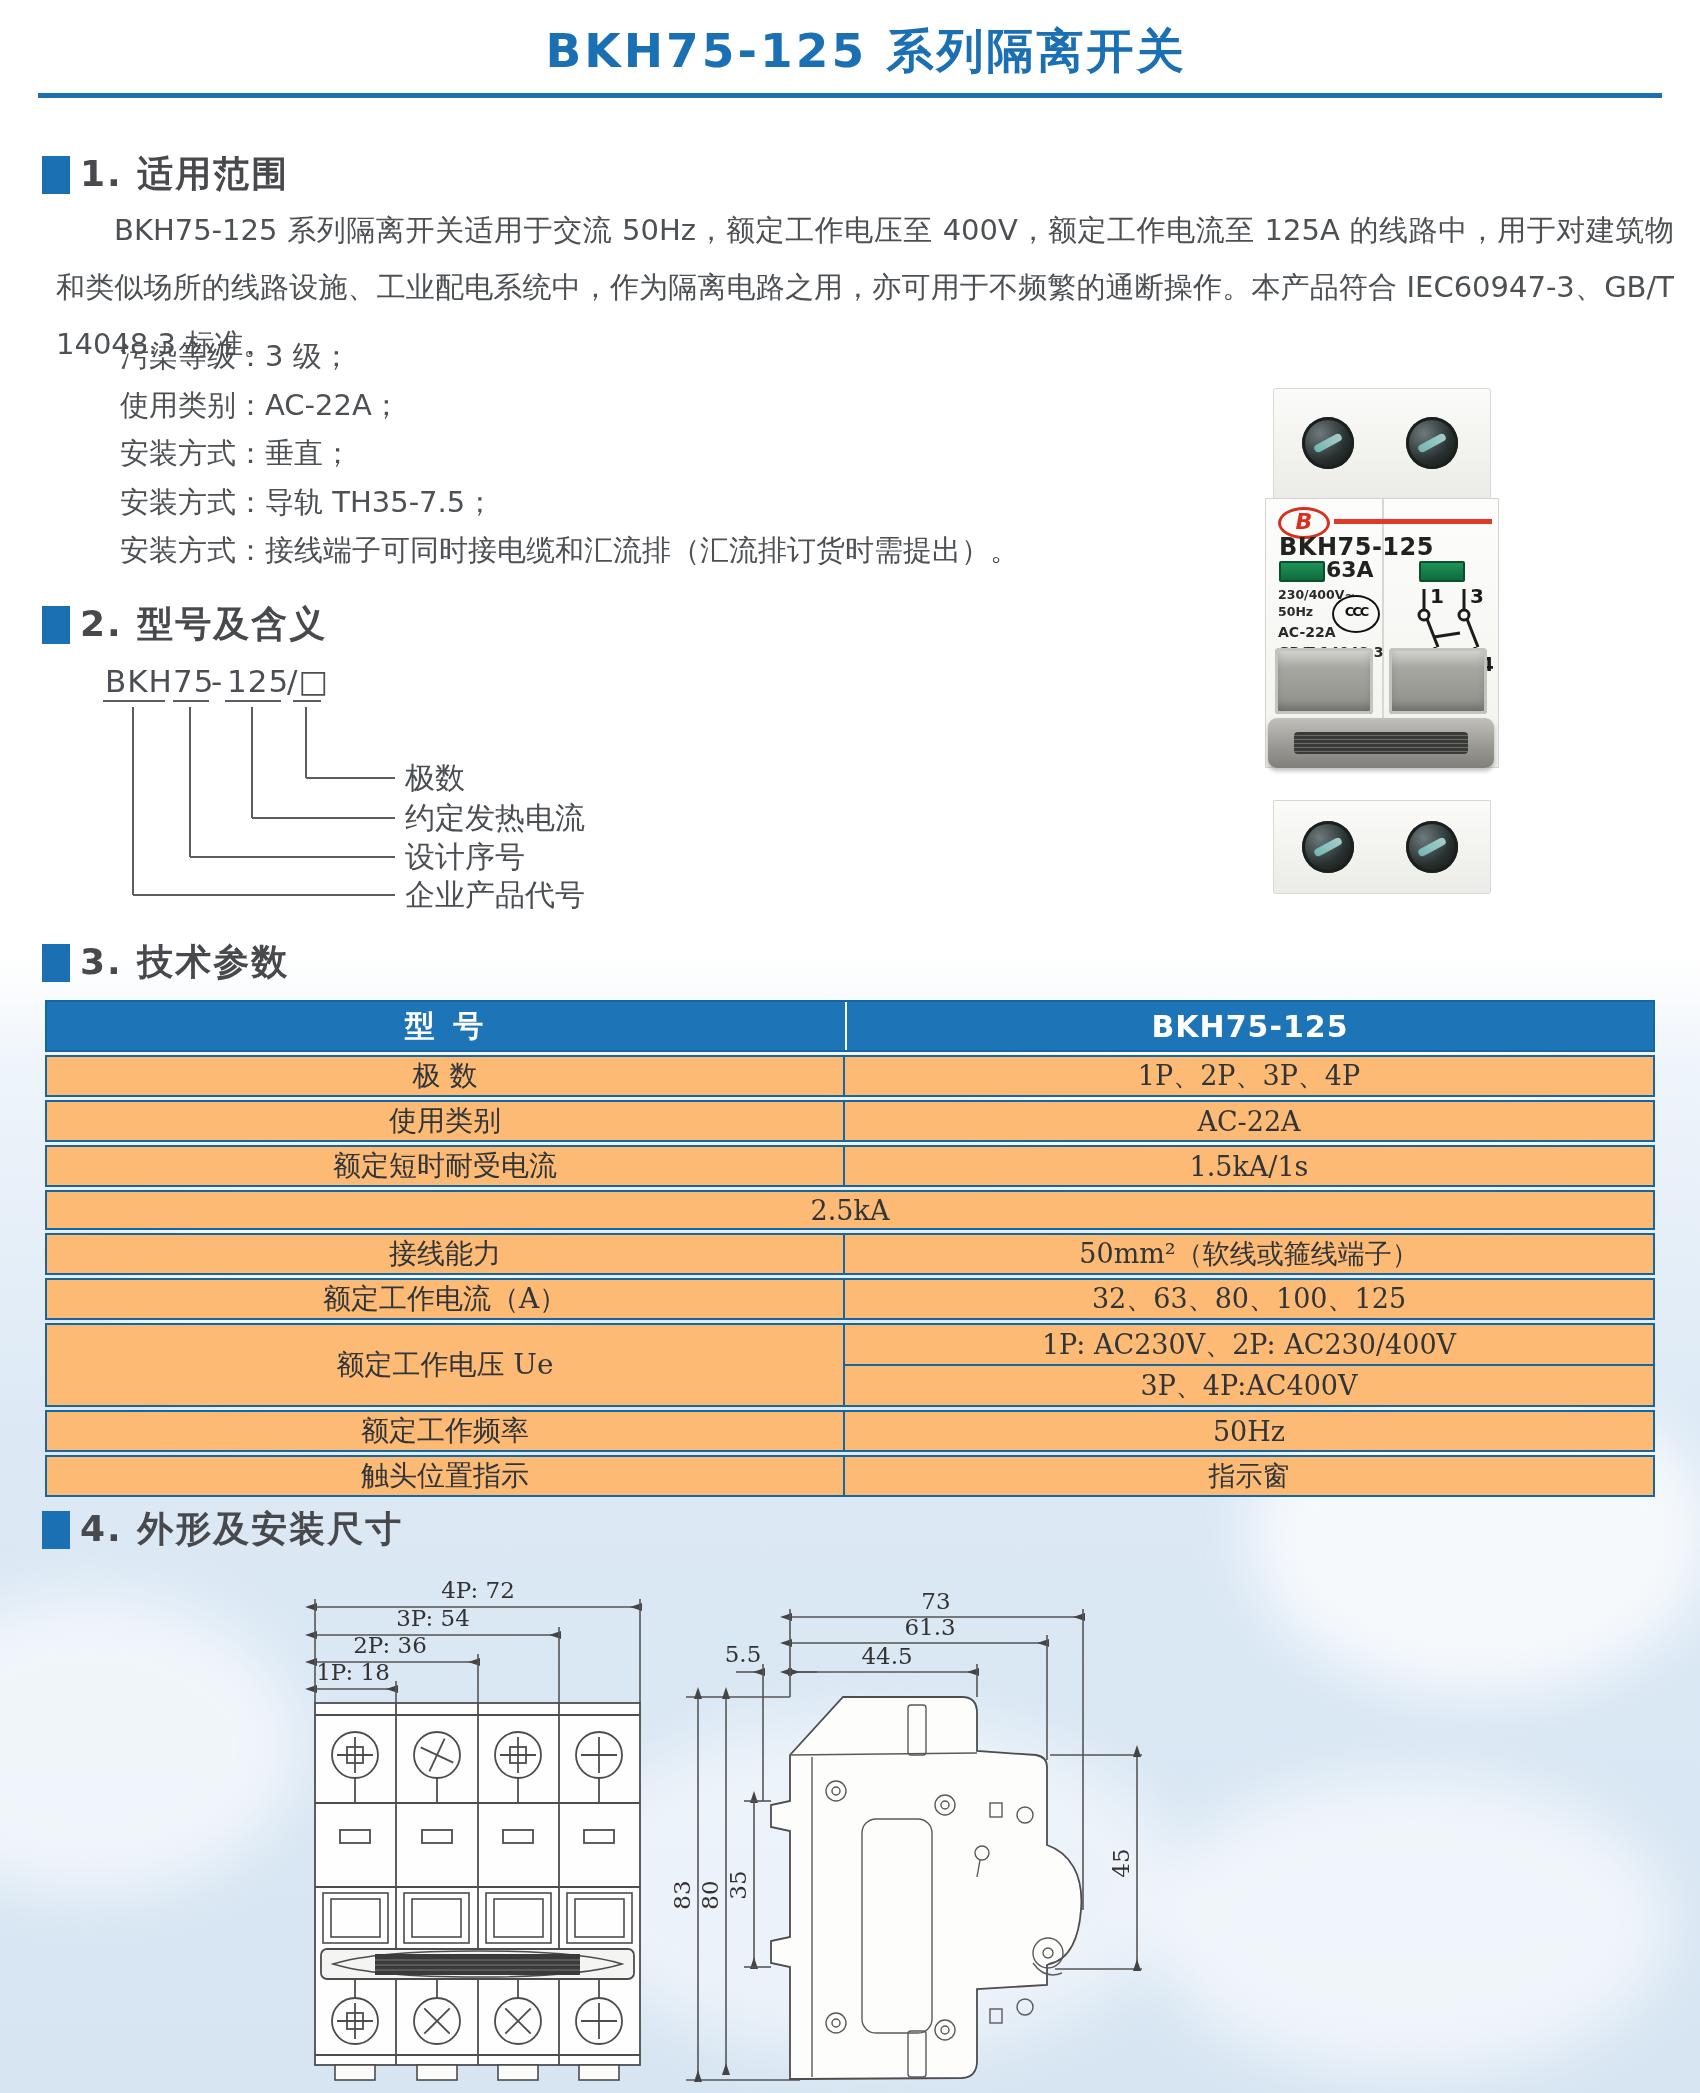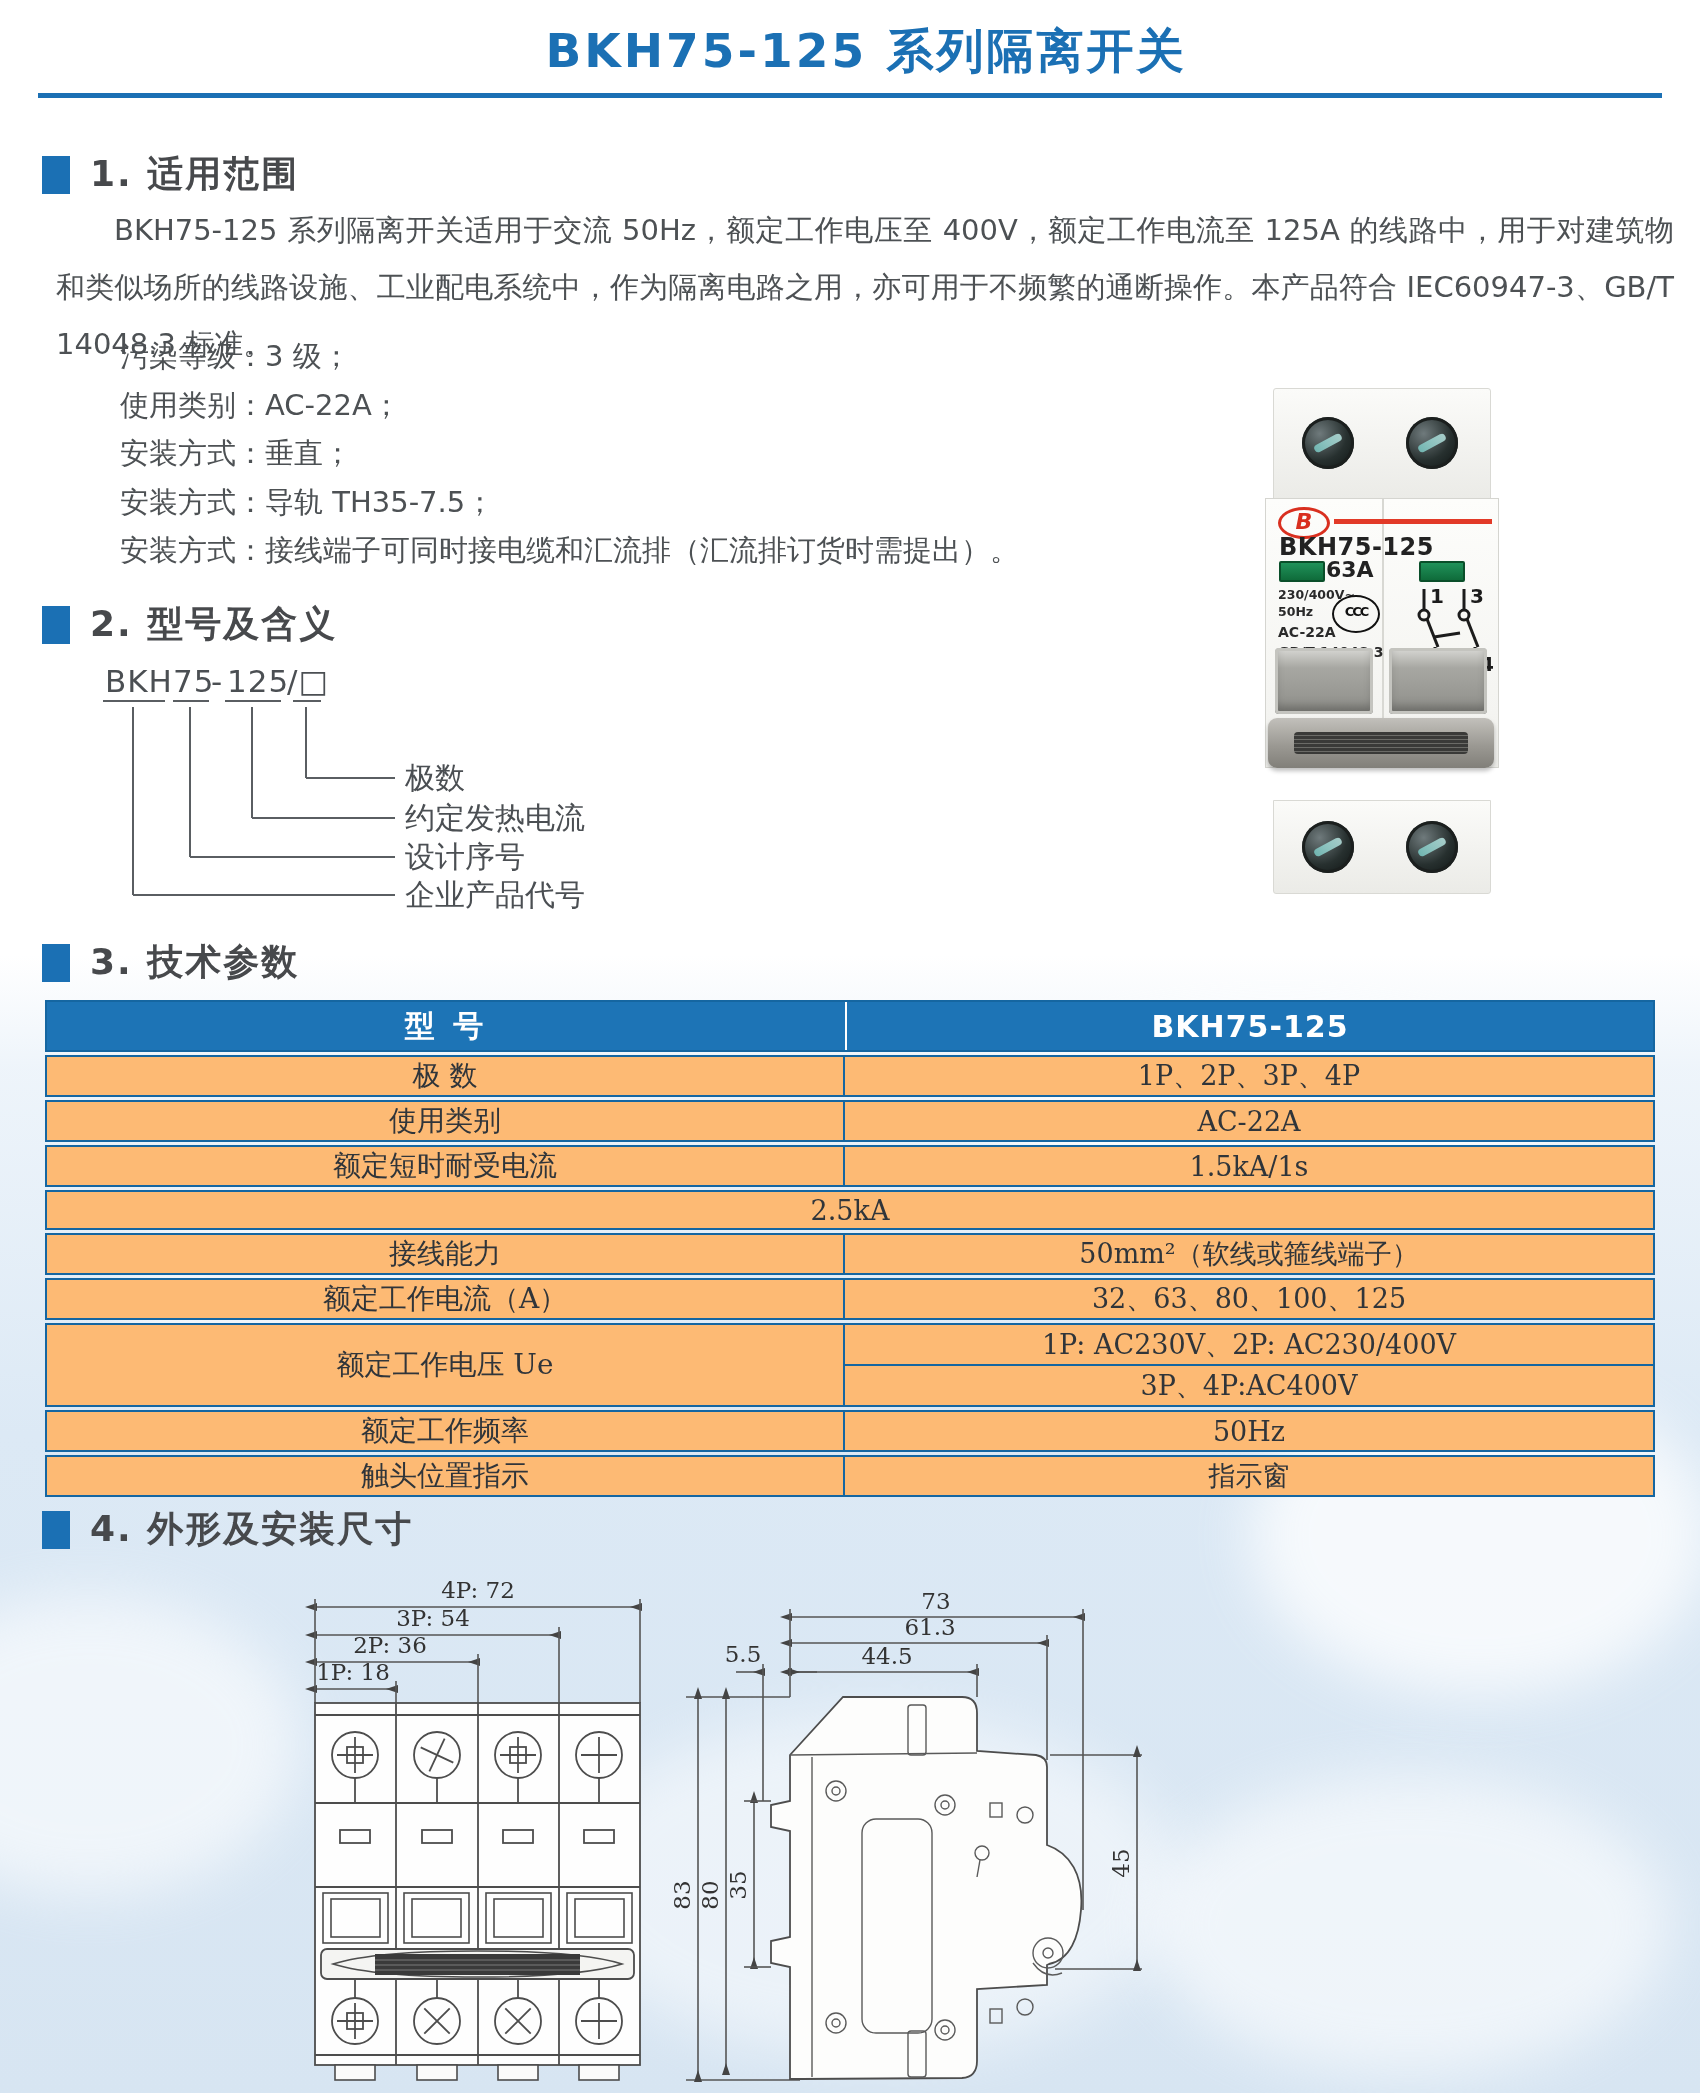--- a/index.html
+++ b/index.html
@@ -11,21 +11,21 @@
   }
   
   .bg-tint{position:absolute;left:0;top:955px;width:1700px;height:1138px;
     background:linear-gradient(180deg,rgba(221,234,246,0) 0%,rgba(221,234,246,.5) 10%,#dce9f5 42%,#d7e5f2 100%);}
   .blob{position:absolute;background:#ffffff;border-radius:50%;filter:blur(28px);opacity:.75;}
   
   .page-title{position:absolute;left:16px;top:20px;width:1700px;text-align:center;
     font-size:47px;font-weight:bold;color:#1b70b4;letter-spacing:3px;}
   .title-rule{position:absolute;left:38px;top:93px;width:1624px;height:5px;background:#1b70b4;}
   
-  .sec{position:absolute;display:flex;align-items:center;gap:20px;justify-content:center;}
+  .sec{position:absolute;display:flex;align-items:center;gap:10px;justify-content:center;}
   .sec .sq{width:28px;height:38px;background:#1b70b4;flex:0 0 auto;}
   .sec .txt{font-size:36px;font-weight:bold;color:#47494c;letter-spacing:2px;white-space:nowrap;}
   
   .para{position:absolute;left:56px;top:205px;width:1618px;font-size:29px;line-height:57px;
     text-indent:2em;color:#4d5154;text-align:justify;}
   .bullets{position:absolute;left:120px;top:332px;font-size:29px;line-height:48.5px;color:#4d5154;}
   
   .photo{position:absolute;left:1262px;top:378px;width:238px;height:520px;}
   .ph-blk{position:absolute;left:11px;width:216px;background:linear-gradient(180deg,#fbfbf9,#ebebe7);
     border:1px solid #d9d9d4;}

